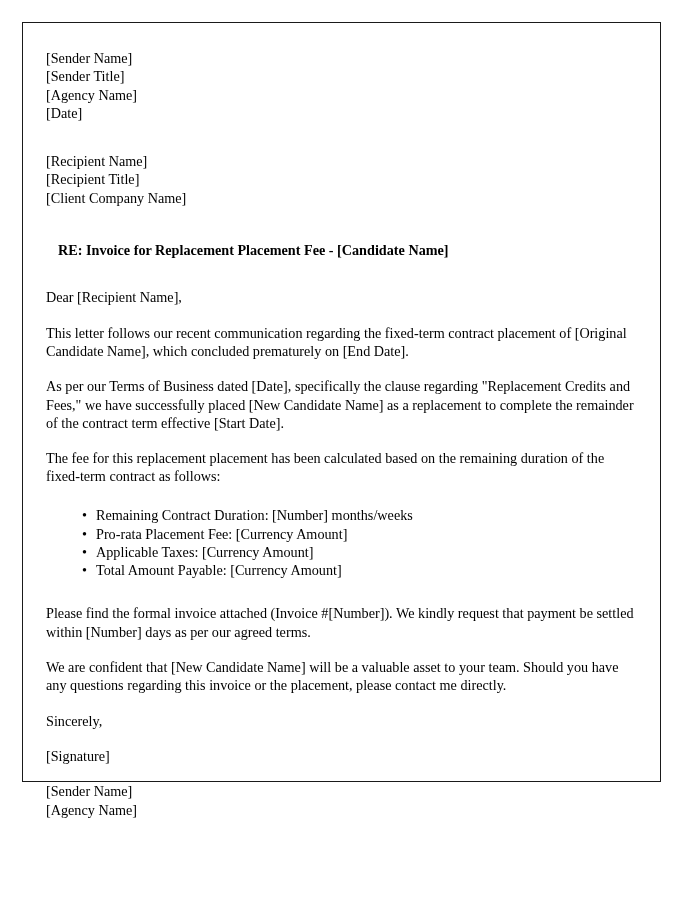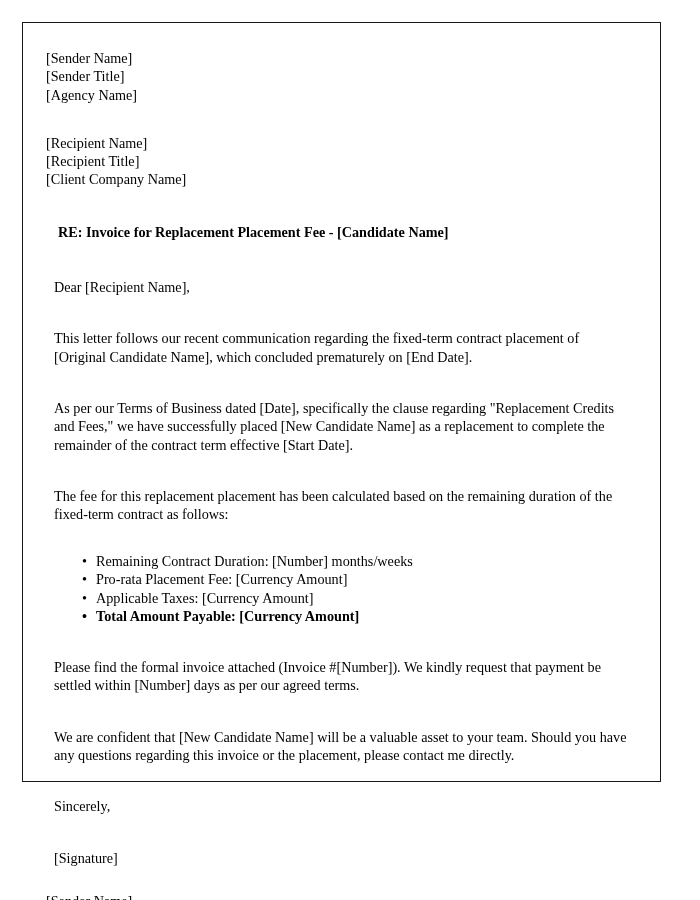--- a/index.html
+++ b/index.html
@@ -40,21 +40,21 @@
   }
   .subject {
     font-size: 14.2px;
     line-height: 18.3px;
     font-weight: bold;
     margin: 12px;
   }
   .para {
     font-size: 14.2px;
     line-height: 18.3px;
-    margin: 8px;
+    margin: 0;
     text-align: left;
   }
   .spacer-sm { height: 12.5px; }
   .spacer-md { height: 17px; }
   .spacer-lg { height: 22px; }
   ul.bullets {
     margin: 8px;
     padding: 0 0 0 28px;
     list-style: none;
   }
@@ -66,38 +66,39 @@
   }
   ul.bullets li::before {
     content: "\2022";
     position: absolute;
     left: 0;
     top: 0;
     font-size: 14.2px;
     line-height: 18.3px;
   }
   ul.bullets li.bold {
-    font-weight: bold;
+    font-weight: normal;
   }
   .sig-line {
     font-size: 14.2px;
     line-height: 18.3px;
     white-space: nowrap;
   }
 </style>
 </head>
 <body>
 
 <div class="page">
   <div class="content">
 
     <div>
       <div class="addr-line">[Sender Name]</div>
       <div class="addr-line">[Sender Title]</div>
       <div class="addr-line">[Agency Name]</div>
+      <div class="addr-line">[Date]</div>
     </div>
 
     <div class="gap-block"></div>
 
     <div>
       <div class="addr-line">[Recipient Name]</div>
       <div class="addr-line">[Recipient Title]</div>
       <div class="addr-line">[Client Company Name]</div>
     </div>
 

